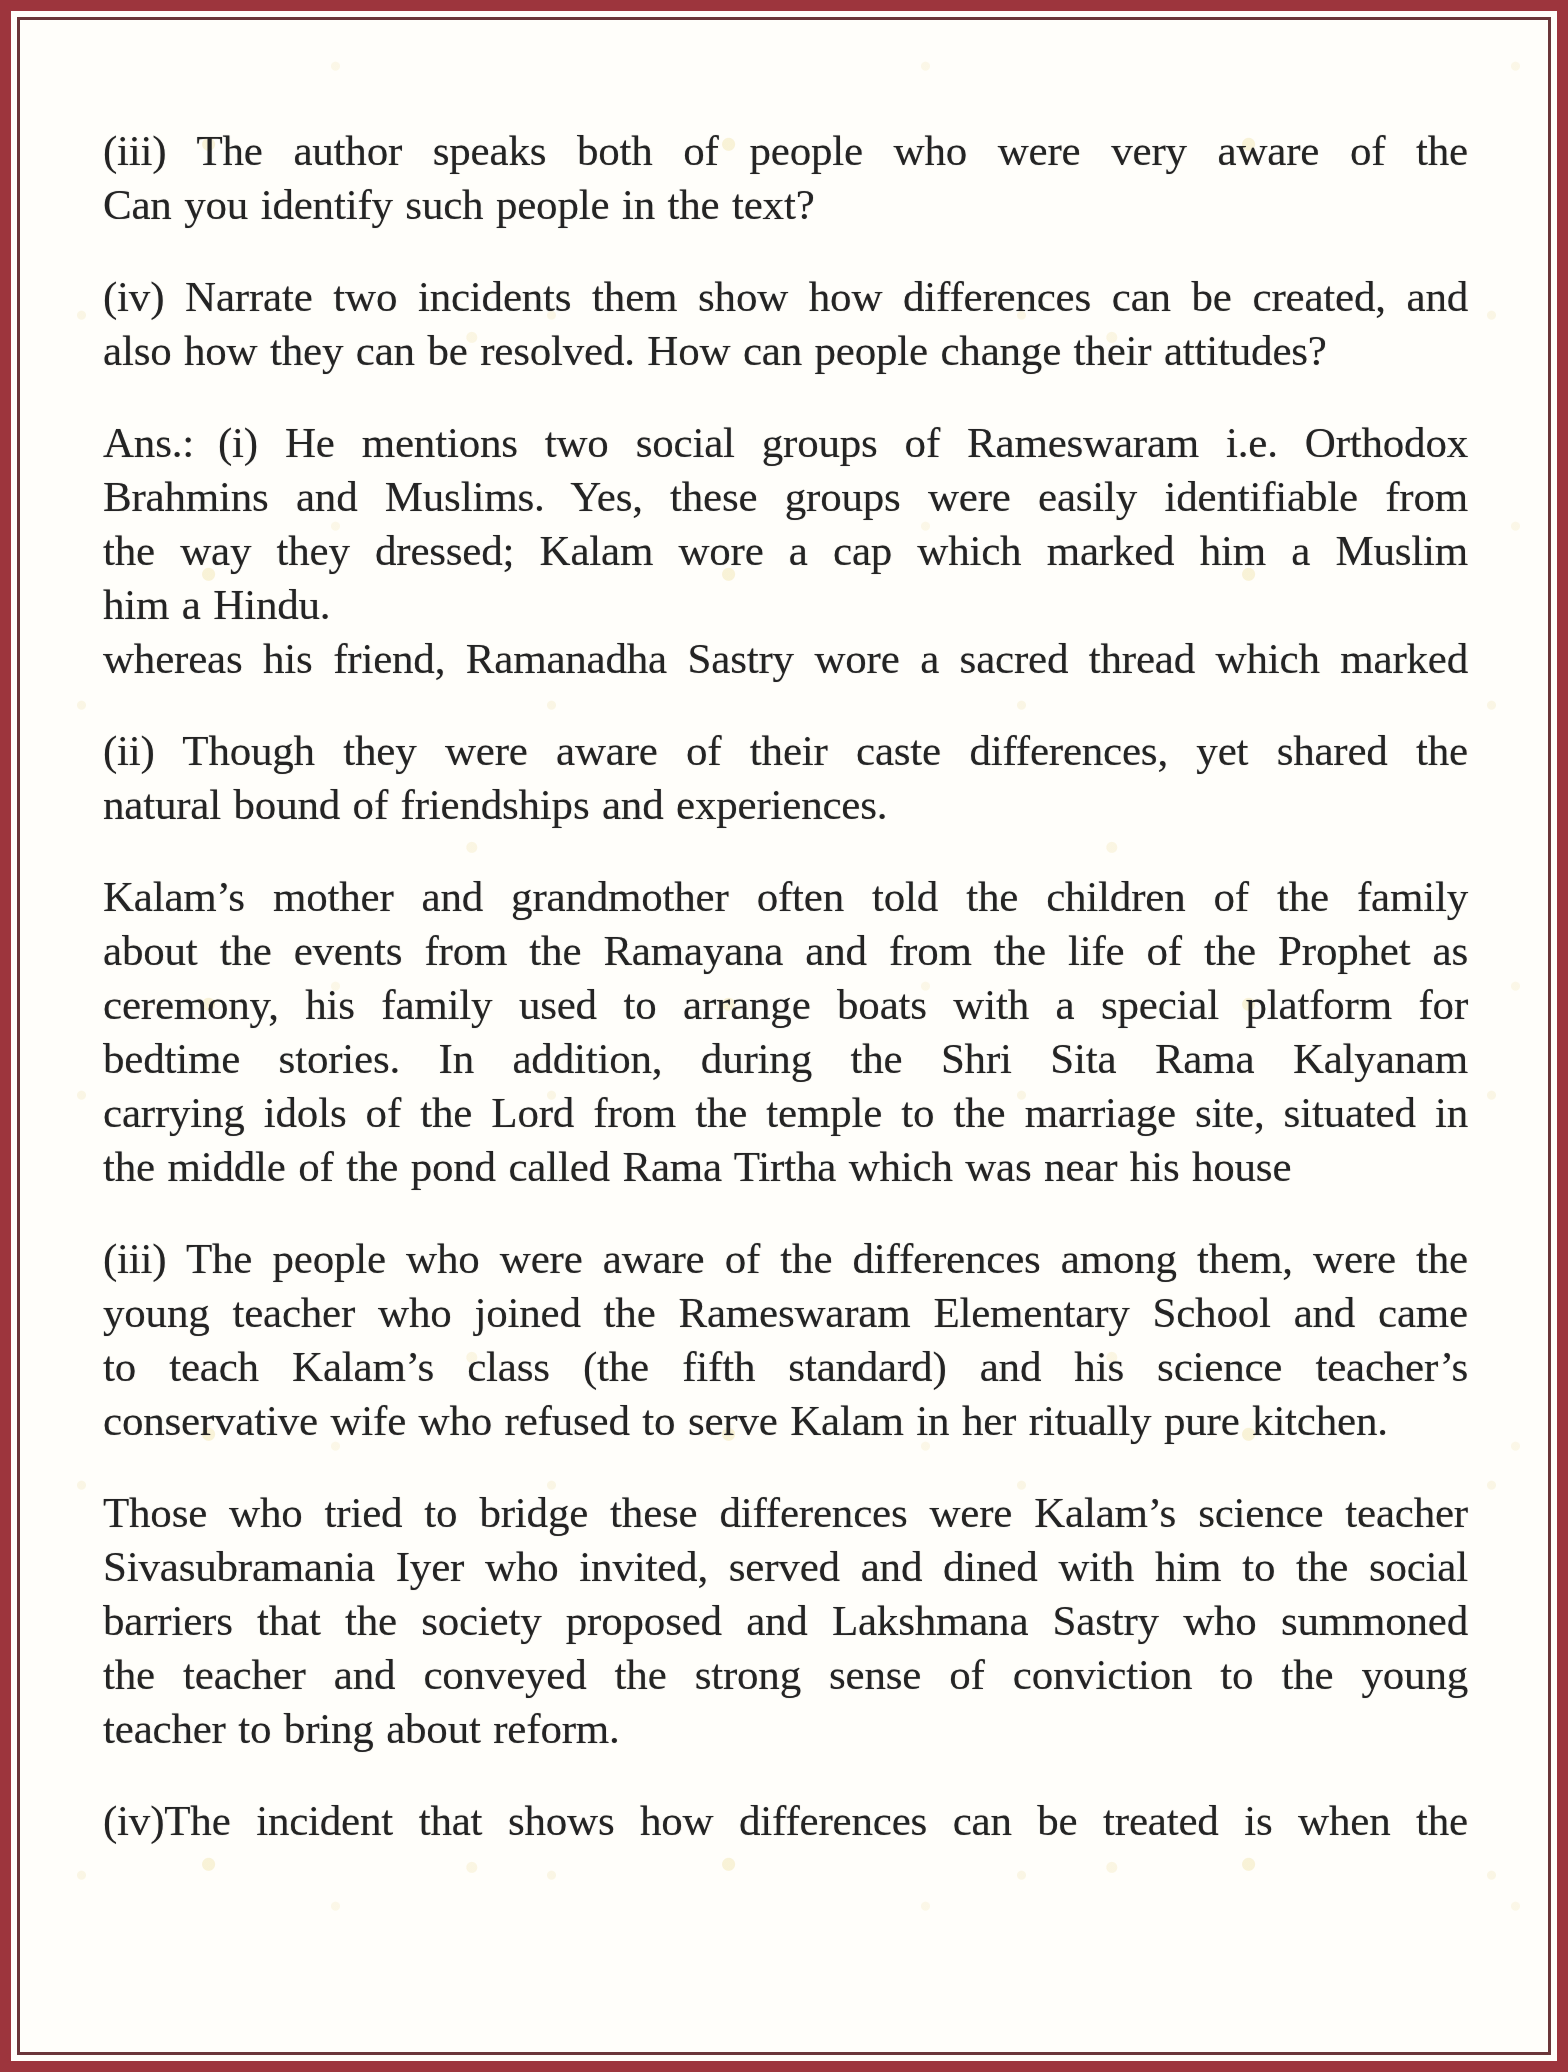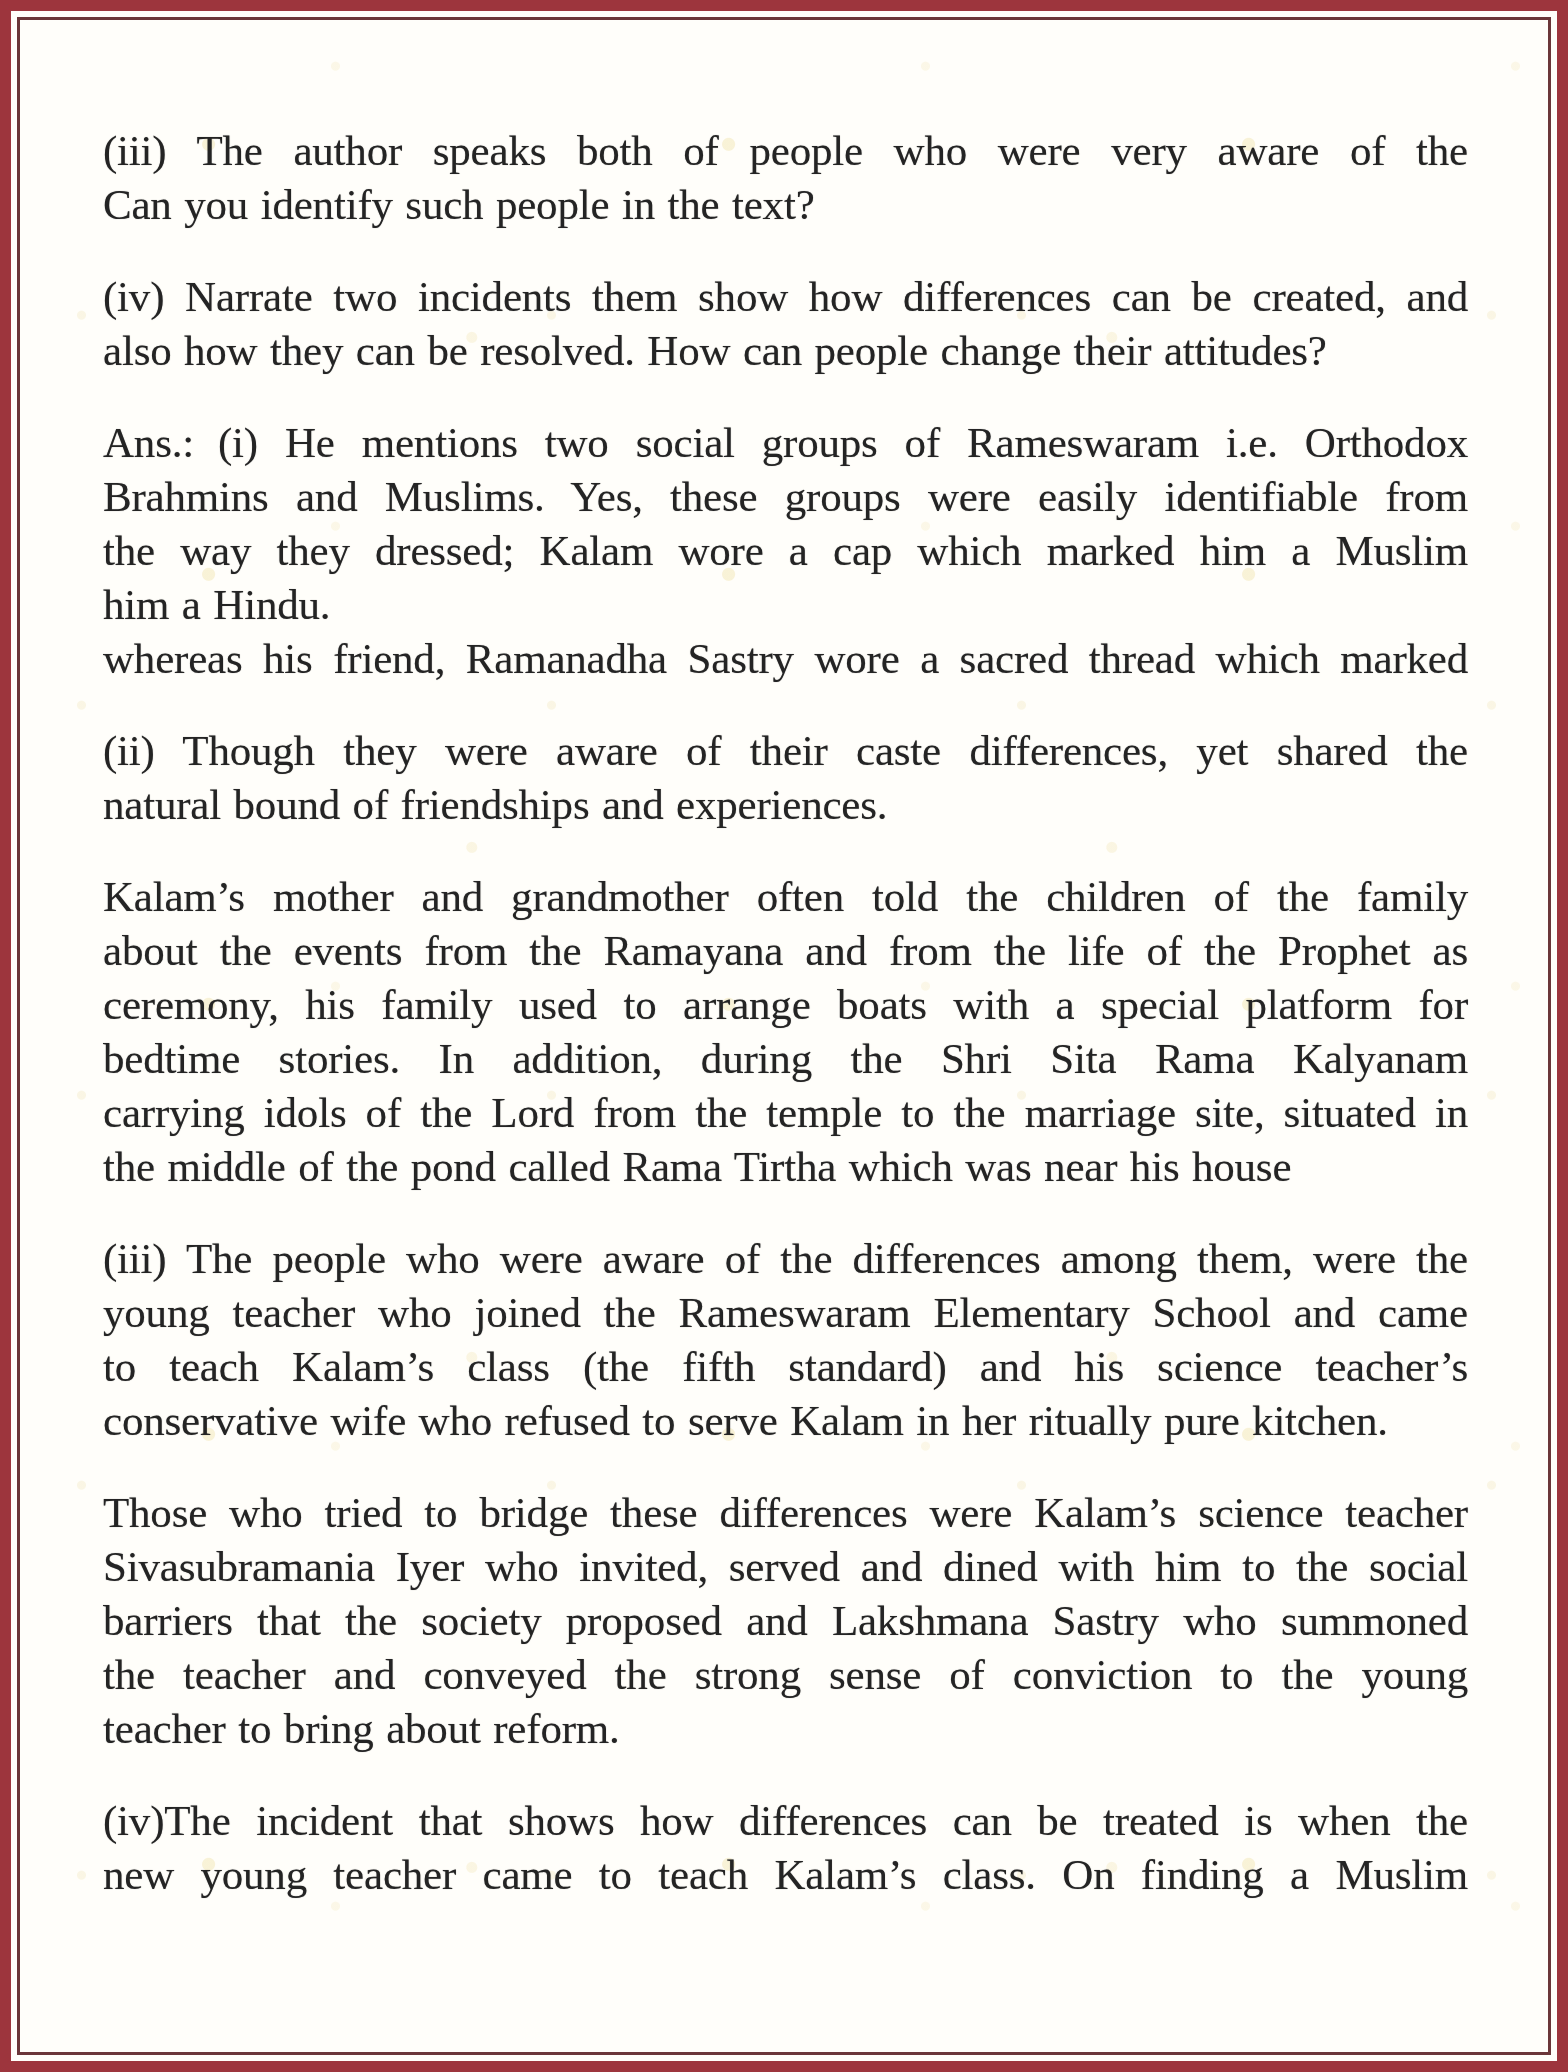--- a/index.html
+++ b/index.html
@@ -102,17 +102,16 @@
         </div>
         <div class="paragraph">
           <div class="text-line">Those who tried to bridge these differences were Kalam’s science teacher</div>
           <div class="text-line">Sivasubramania Iyer who invited, served and dined with him to the social</div>
           <div class="text-line">barriers that the society proposed and Lakshmana Sastry who summoned</div>
           <div class="text-line">the teacher and conveyed the strong sense of conviction to the young</div>
           <div class="text-line last-left">teacher to bring about reform.</div>
         </div>
         <div class="paragraph">
           <div class="text-line">(iv)The incident that shows how differences can be treated is when the</div>
-          <div class="text-line">new young teacher came to teach Kalam’s class. On finding a Muslim</div>
         </div>
       </div>
   </div>
 </div>
 
 </body></html>

